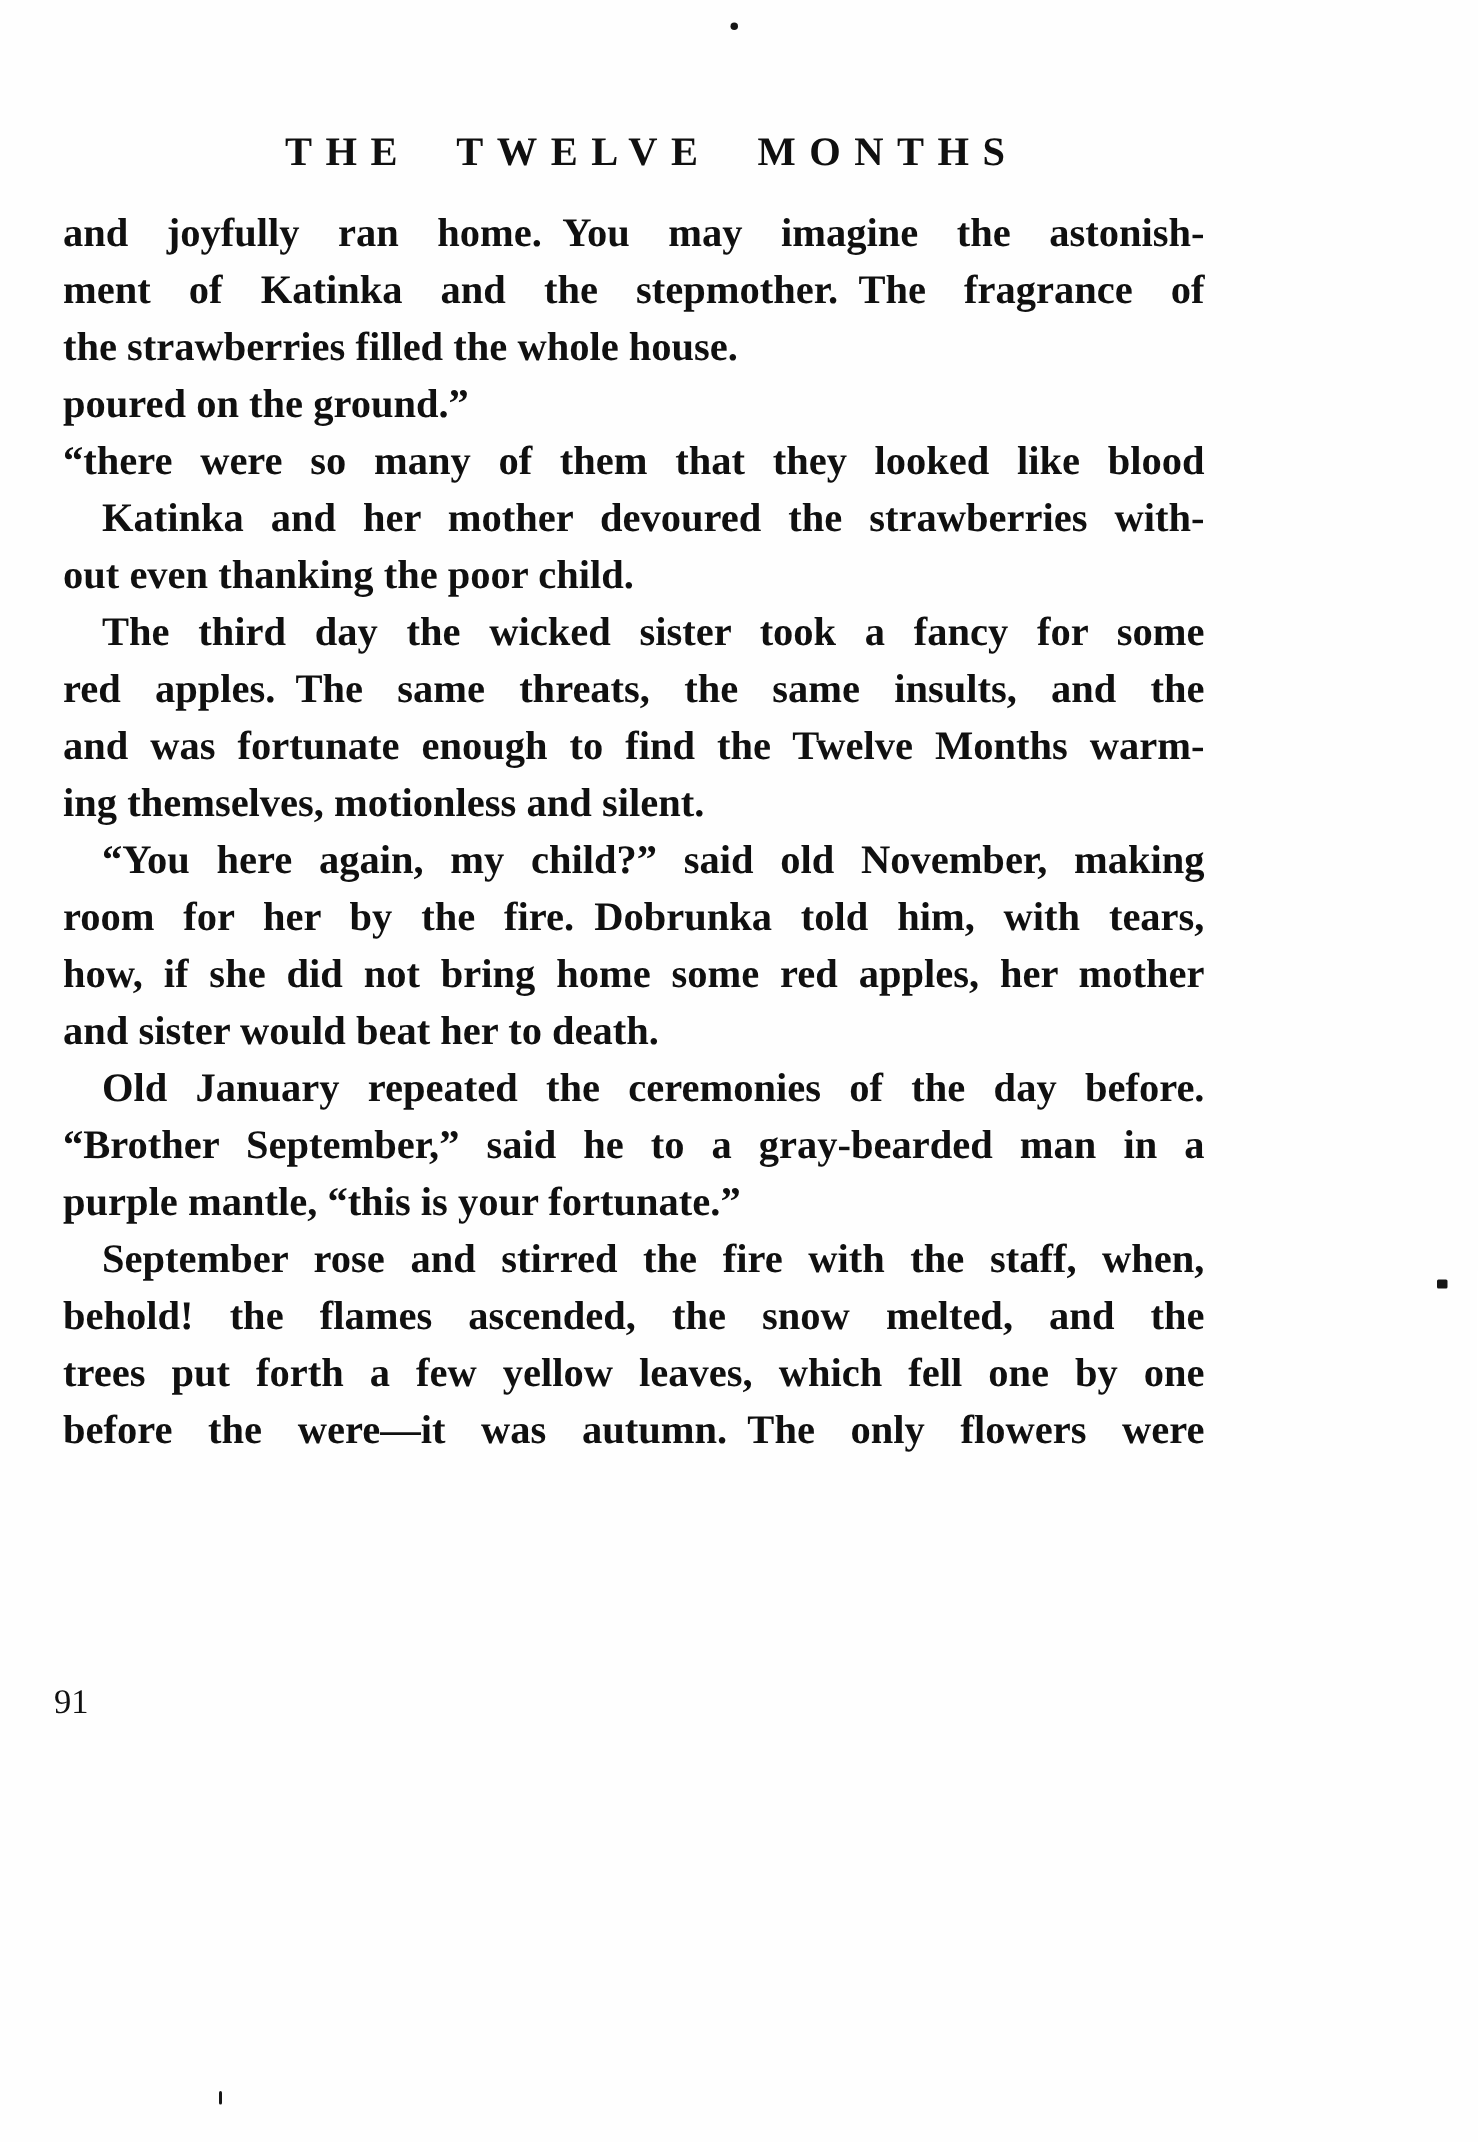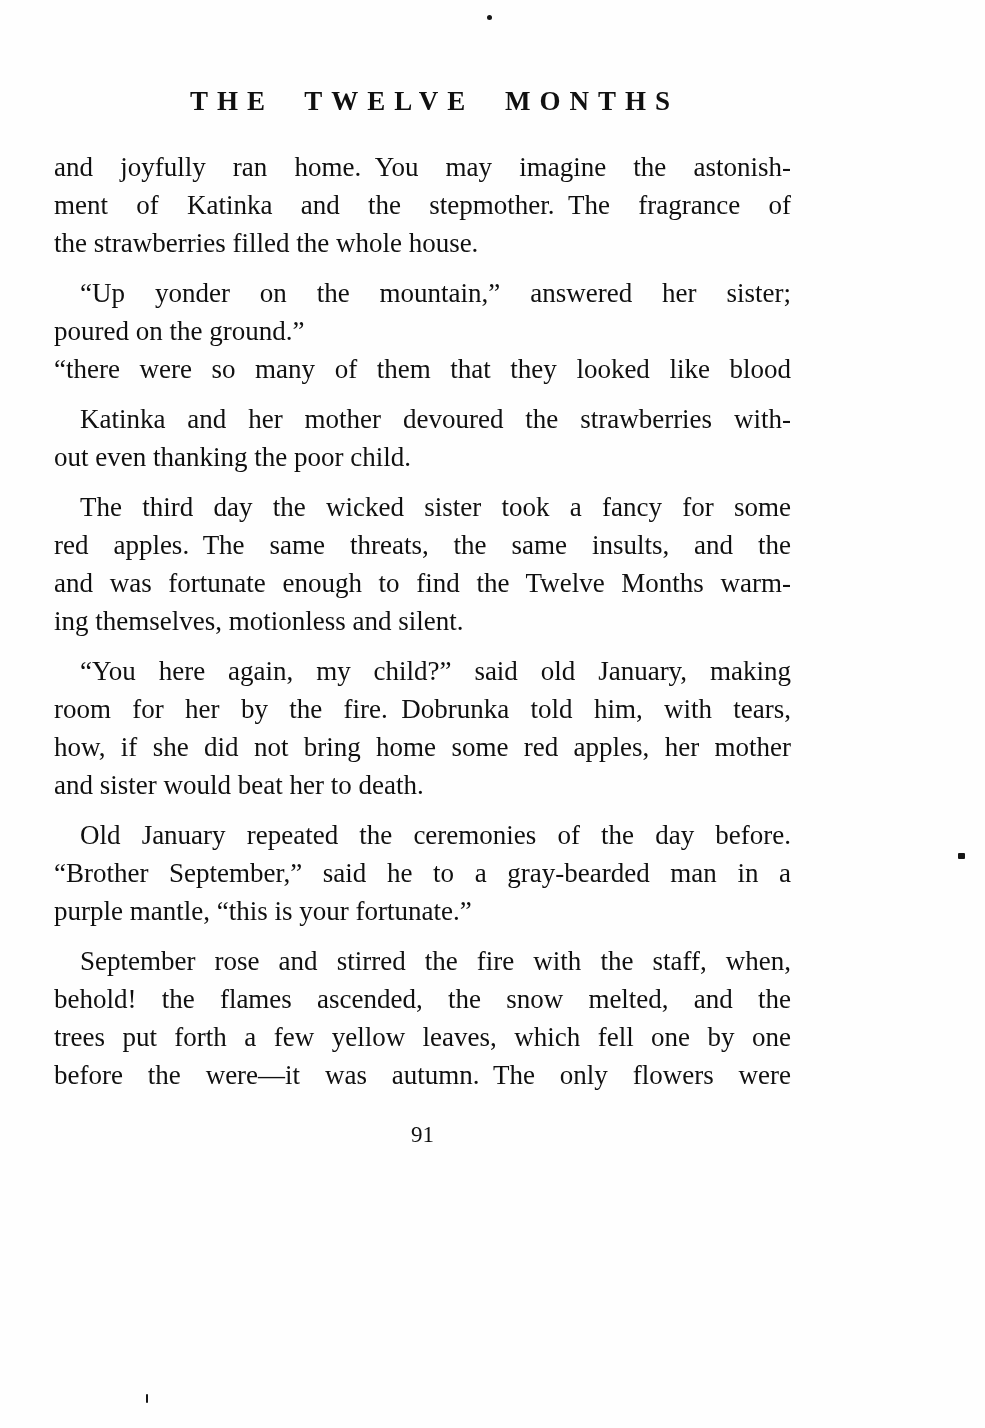--- a/index.html
+++ b/index.html
@@ -30,39 +30,40 @@
     margin-left: 12px;
   }
   .text-block {
     position: absolute;
     top: 136px;
     left: 42px;
     width: 761px;
     font-size: 27px;
     line-height: 38px;
   }
-  .paragraph { margin: 12px; padding: 0; }
+  .paragraph { margin: 0; padding: 0; font-weight: bold; }
   .line {
     text-align: justify;
     text-align-last: justify;
     height: 38px;
     overflow: visible;
     white-space: nowrap;
   }
   
   .line { white-space: normal; }
   .line.pg-end { text-align-last: left; }
   .line.indent { text-indent: 26px; }
   .page-number {
     position: absolute;
     top: 1122px;
     left: 0;
     width: 845px;
-    text-align: center;
+    text-align: left;
     font-size: 23px;
+    padding-left: 36px;
   }
   .artifact {
     position: absolute;
     background: #161616;
     border-radius: 1px;
   }
   .artifact.dot-top    { left: 487px; top: 15px;  width: 5px; height: 5px; border-radius: 50%; }
   .artifact.dot-right  { left: 958px; top: 853px; width: 7px; height: 6px; }
   .artifact.tick-bottom{ left: 146px; top: 1394px; width: 2px; height: 9px; }
 </style>
@@ -76,39 +77,38 @@
   <div class="text-block">
 
     <div class="paragraph">
       <div class="line">and joyfully ran home. You may imagine the astonish-</div>
       <div class="line">ment of Katinka and the stepmother. The fragrance of</div>
       <div class="line pg-end">the strawberries filled the whole house.</div>
     </div>
 
 
     <div class="paragraph">
-      <div class="line indent">“Up yonder on the mountain,” answered her sister;</div>
       <div class="line pg-end">poured on the ground.”</div>
       <div class="line">“there were so many of them that they looked like blood</div>
     </div>
 
     <div class="paragraph">
       <div class="line indent">Katinka and her mother devoured the strawberries with-</div>
       <div class="line pg-end">out even thanking the poor child.</div>
     </div>
 
     <div class="paragraph">
       <div class="line indent">The third day the wicked sister took a fancy for some</div>
       <div class="line">red apples. The same threats, the same insults, and the</div>
       <div class="line">and was fortunate enough to find the Twelve Months warm-</div>
       <div class="line pg-end">ing themselves, motionless and silent.</div>
     </div>
 
     <div class="paragraph">
-      <div class="line indent">“You here again, my child?” said old January, making</div>
+      <div class="line indent">“You here again, my child?” said old November, making</div>
       <div class="line">room for her by the fire. Dobrunka told him, with tears,</div>
       <div class="line">how, if she did not bring home some red apples, her mother</div>
       <div class="line pg-end">and sister would beat her to death.</div>
     </div>
 
     <div class="paragraph">
       <div class="line indent">Old January repeated the ceremonies of the day before.</div>
       <div class="line">“Brother September,” said he to a gray-bearded man in a</div>
       <div class="line pg-end">purple mantle, “this is your fortunate.”</div>
     </div>

